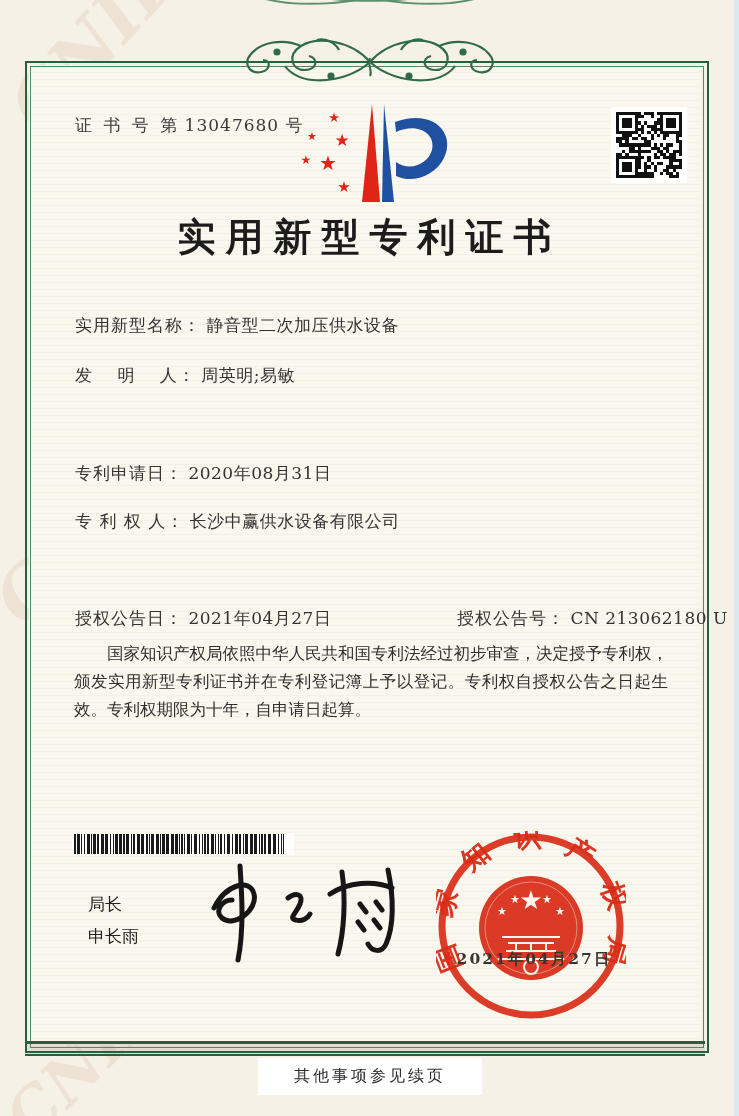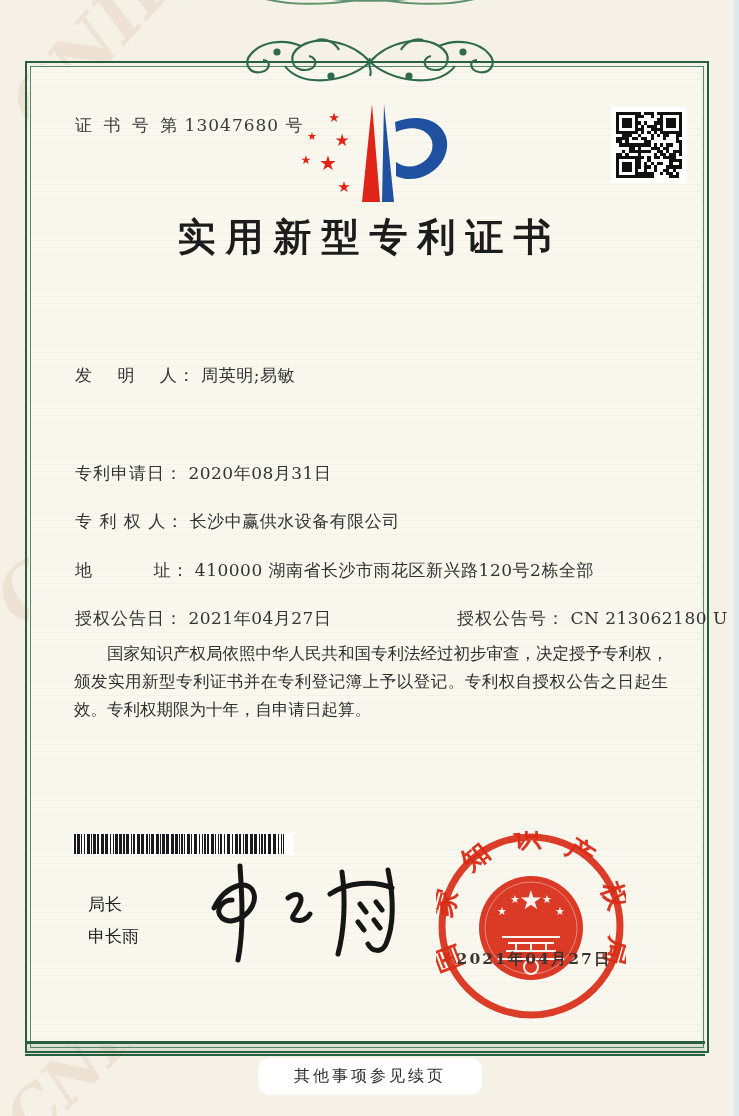--- a/index.html
+++ b/index.html
@@ -56,21 +56,21 @@
   .barcode i.b{background:#1a1a1a;}
   .officer{position:absolute;left:88px;top:889px;font-family:"Liberation Sans","DejaVu Sans",sans-serif;
     font-size:17px;color:#222;line-height:32px;font-weight:500;}
   .signature{position:absolute;left:192px;top:856px;}
   .seal{position:absolute;left:436px;top:831px;width:190px;height:190px;}
   .seal svg{position:absolute;left:0;top:0;}
   .seal-date{position:absolute;left:8px;top:118px;width:180px;text-align:center;
     font-size:15.5px;letter-spacing:2px;color:#3c3430;font-weight:bold;}
   .page-no{position:absolute;left:0;top:1012px;width:739px;text-align:center;font-size:15px;color:#333;letter-spacing:2px;}
   .note{position:absolute;left:258px;top:1058px;width:224px;background:#ffffff;
-    text-align:center;font-size:16px;letter-spacing:3px;color:#2e2e2e;padding:8px 0;border-radius:12px;}
+    text-align:center;font-size:16px;letter-spacing:3px;color:#2e2e2e;padding:8px 0;border-radius:0;}
 </style>
 </head>
 <body>
 
 <div class="page">
 
   <div class="wm wm1">CNIPA</div>
   <div class="wm wm2">CNIPA</div>
   <div class="wm wm3">CNIPA</div>
   <div class="wm wm4">CNIPA</div>
@@ -570,35 +570,35 @@
         <i class=""></i>
         <i class="d"></i>
         <i class="d"></i>
         <i class="d"></i>
         <i class=""></i>
       </div>
   </div>
 
   <div class="title">实用新型专利证书</div>
 
+  <div class="row" style="top:314px">
+    <span class="lbl">实用新型名称：</span>
+    <span class="val">静音型二次加压供水设备</span>
+  </div>
   <div class="row" style="top:364px">
     <span class="lbl">发　 明 　人：</span>
     <span class="val">周英明;易敏</span>
   </div>
   <div class="row" style="top:462px">
     <span class="lbl">专利申请日：</span>
     <span class="val">2020年08月31日</span>
   </div>
   <div class="row" style="top:510px">
     <span class="lbl">专 利 权 人：</span>
     <span class="val">长沙中赢供水设备有限公司</span>
-  </div>
-  <div class="row" style="top:559px">
-    <span class="lbl">地　　　 址：</span>
-    <span class="val">410000 湖南省长沙市雨花区新兴路120号2栋全部</span>
   </div>
   <div class="row" style="top:607px">
     <span class="lbl">授权公告日：</span>
     <span class="val">2021年04月27日</span>
     <span class="pair2">
       <span class="lbl">授权公告号：</span>
       <span class="val">CN 213062180 U</span>
     </span>
   </div>
 

